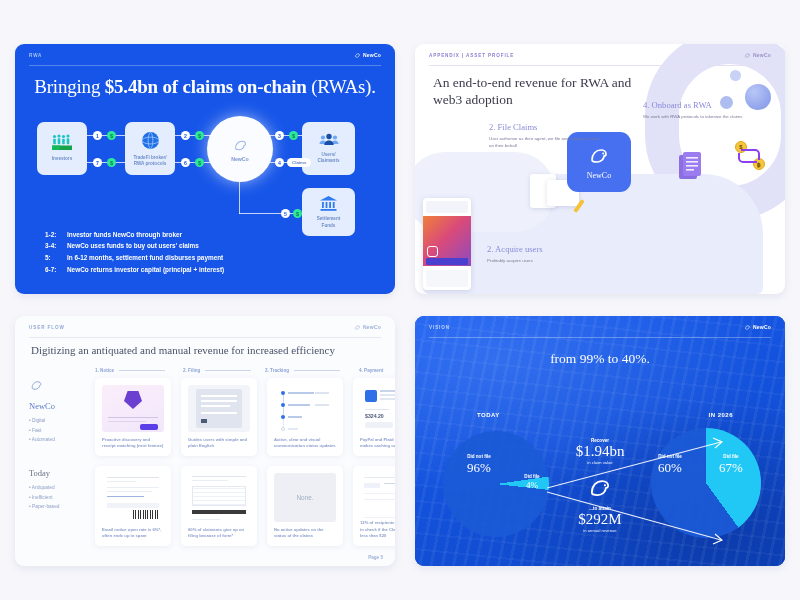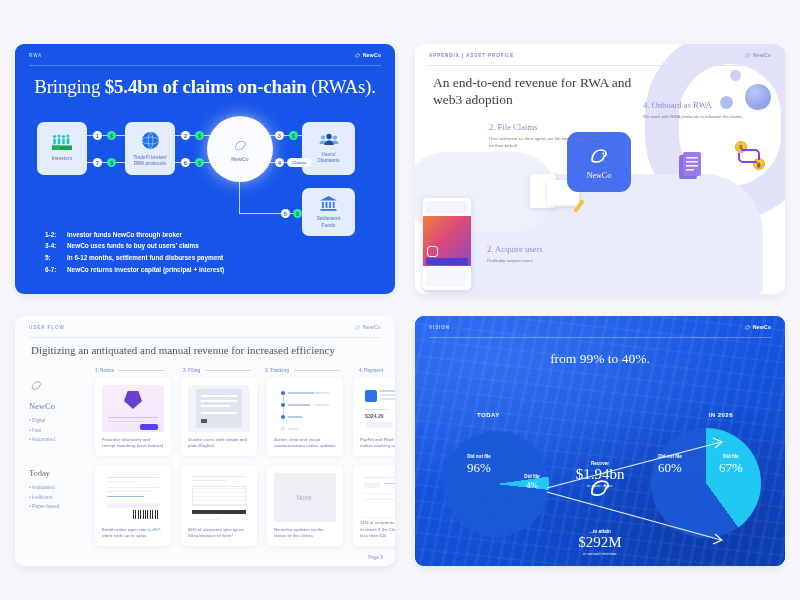--- a/index.html
+++ b/index.html
@@ -184,21 +184,21 @@
   .vis-title {
     position: absolute; top: 34px; left: 0; right: 0; text-align: center; color: #fff;
     font-family: "Liberation Serif", serif; font-size: 13.5px; line-height: 1.3; font-weight: 400;
   }
   .vis-side { position: absolute; font-size: 6px; font-weight: 700; color: #fff; letter-spacing: .5px; }
   .pie { position: absolute; border-radius: 50%; }
   .pie-label { position: absolute; text-align: center; color: #fff; }
   .pie-label .t { font-size: 4.6px; font-weight: 700; }
   .pie-label .v { font-family: "Liberation Serif", serif; font-size: 13px; margin-top: 1px; }
   .pie-label .v.sm { font-size: 9px; }
-  .vis-center { position: absolute; left: 50%; transform: translateX(-50%); text-align: center; color: #fff; margin-top: 23px; }
+  .vis-center { position: absolute; left: 50%; transform: translateX(-50%); text-align: center; color: #fff; }
   .vis-center .t { font-size: 4.6px; font-weight: 700; }
   .vis-center .big { font-family: "Liberation Serif", serif; font-size: 15px; line-height: 1.1; }
   .vis-center .sub { font-size: 4.2px; opacity: .9; }
 </style>
 </head>
 <body>
 
 <div class="deck">
 
   <div class="slide" id="slide-rwa">

